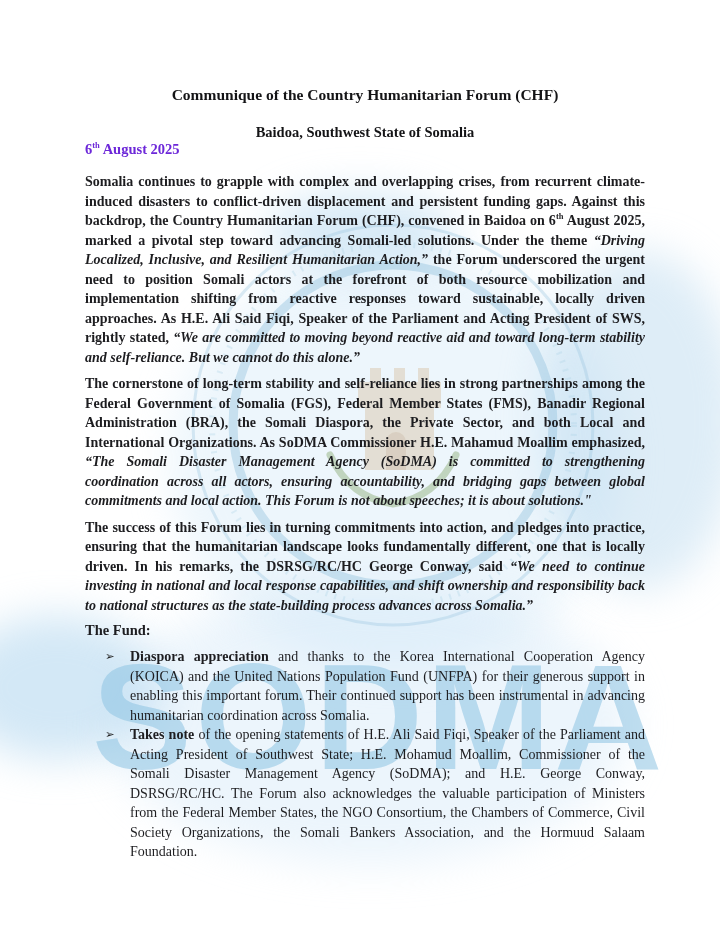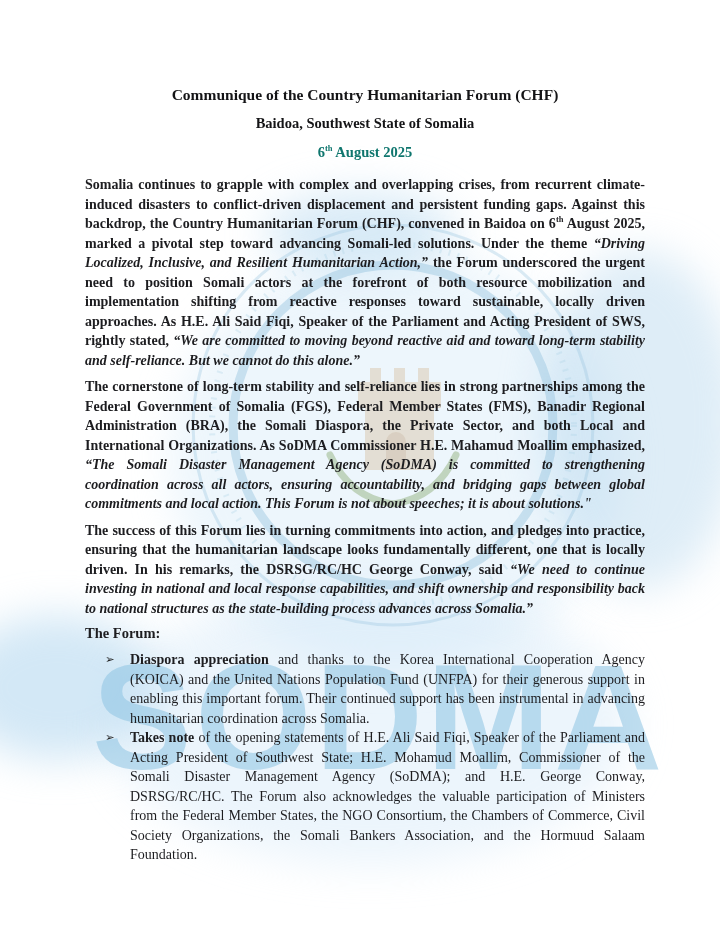--- a/index.html
+++ b/index.html
@@ -42,29 +42,29 @@
     white-space:nowrap;
   }
 
   
   .content {
     position:relative; z-index:1;
     padding:86px 75px 0 85px;
   }
   .doc-title {
     font-size:15.5px; font-weight:bold; text-align:center;
-    margin-bottom:11px; color:#141416;
+    margin-bottom:20px; color:#141416;
   }
   .doc-subtitle {
     font-size:14.5px; font-weight:bold; text-align:center;
-    margin-bottom:12px; color:#141416;
+    color:#141416;
   }
   .doc-date {
-    font-size:14.5px; font-weight:bold; text-align:center;
-    margin-bottom:14px; color:#0f766e;
+    font-size:14.5px; font-weight:bold; text-align:left;
+    margin-bottom:14px; color:#6d28d9;
   }
   .para {
     font-size:14px; line-height:19.5px;
     text-align:justify;
     margin-bottom:7px;
     font-weight:bold;
   }
   .forum-heading {
     font-size:14.5px; font-weight:bold;
     margin:5px 0 8px 0;
@@ -125,21 +125,21 @@
     <div class="doc-subtitle">Baidoa, Southwest State of Somalia</div>
 
     <div class="doc-date"><span class="s-b">6</span><span class="s-bsup">th</span><span class="s-b"> August 2025</span></div>
 
     <p class="para"><span class="s-n">Somalia continues to grapple with complex and overlapping crises, from recurrent climate-induced disasters to conflict-driven displacement and persistent funding gaps. Against this backdrop, the Country Humanitarian Forum (CHF), convened in Baidoa on 6</span><span class="s-sup">th</span><span class="s-n"> August 2025, marked a pivotal step toward advancing Somali-led solutions. Under the theme </span><span class="s-i">“Driving Localized, Inclusive, and Resilient Humanitarian Action,”</span><span class="s-n"> the Forum underscored the urgent need to position Somali actors at the forefront of both resource mobilization and implementation shifting from reactive responses toward sustainable, locally driven approaches. As H.E. Ali Said Fiqi, Speaker of the Parliament and Acting President of SWS, rightly stated, </span><span class="s-i">“We are committed to moving beyond reactive aid and toward long-term stability and self-reliance. But we cannot do this alone.”</span></p>
 
     <p class="para"><span class="s-n">The cornerstone of long-term stability and self-reliance lies in strong partnerships among the Federal Government of Somalia (FGS), Federal Member States (FMS), Banadir Regional Administration (BRA), the Somali Diaspora, the Private Sector, and both Local and International Organizations. As SoDMA Commissioner H.E. Mahamud Moallim emphasized, </span><span class="s-i">“The Somali Disaster Management Agency (SoDMA) is committed to strengthening coordination across all actors, ensuring accountability, and bridging gaps between global commitments and local action. This Forum is not about speeches; it is about solutions."</span></p>
 
     <p class="para"><span class="s-n">The success of this Forum lies in turning commitments into action, and pledges into practice, ensuring that the humanitarian landscape looks fundamentally different, one that is locally driven. In his remarks, the DSRSG/RC/HC George Conway, said </span><span class="s-i">“We need to continue investing in national and local response capabilities, and shift ownership and responsibility back to national structures as the state-building process advances across Somalia.”</span></p>
 
-    <div class="forum-heading">The Forum:</div>
+    <div class="forum-heading">The Fund:</div>
 
     <div class="bullets">
 
       <div class="bullet">
         <span class="bullet-marker">➢</span>
         <div class="bullet-text"><span class="s-b">Diaspora appreciation</span><span class="s-n"> and thanks to the Korea International Cooperation Agency (KOICA) and the United Nations Population Fund (UNFPA) for their generous support in enabling this important forum. Their continued support has been instrumental in advancing humanitarian coordination across Somalia.</span></div>
       </div>
 
       <div class="bullet">
         <span class="bullet-marker">➢</span>

